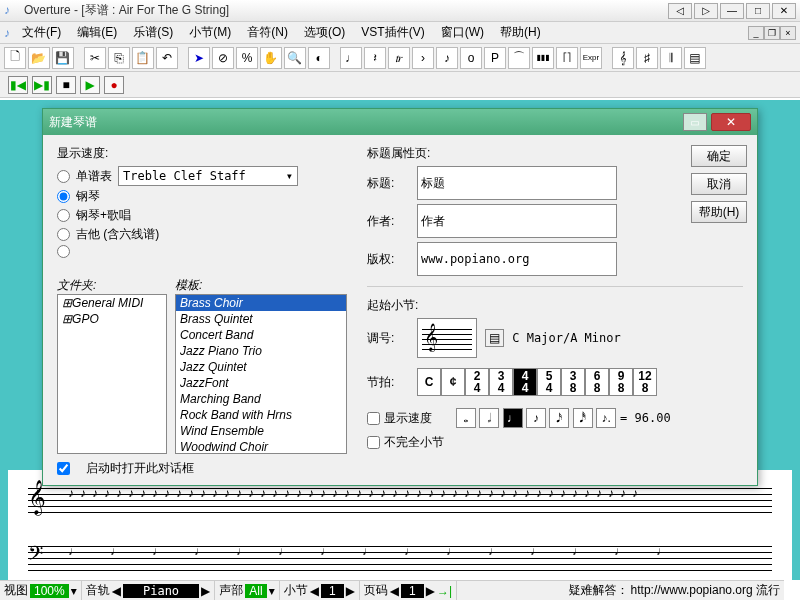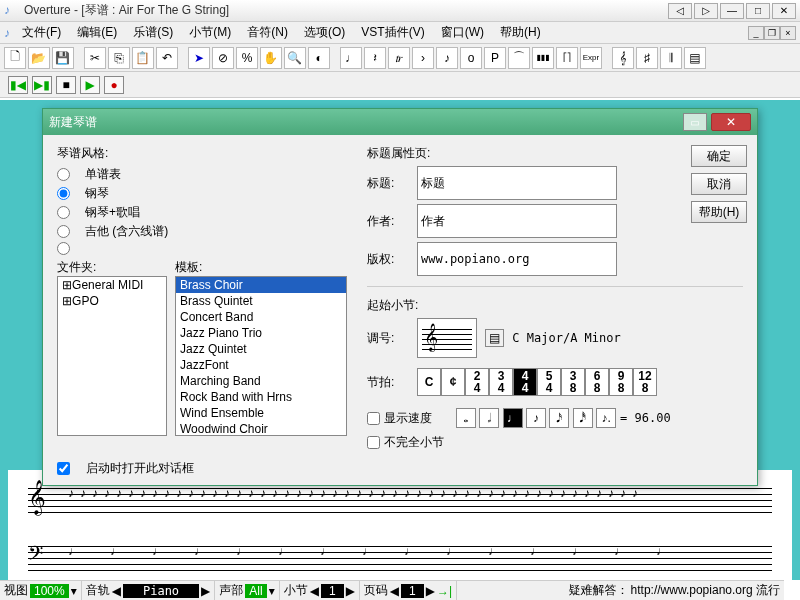--- a/index.html
+++ b/index.html
@@ -24,25 +24,25 @@
 .staffline { position: absolute; left: 0; right: 0; height: 1px; background: #000; }
 .dialog { position: absolute; top: 108px; left: 42px; width: 716px; height: 378px; background: #f0f0f0; border: 1px solid #3a9a6a; box-shadow: 2px 2px 8px rgba(0,0,0,0.3); }
 .dlg-title { height: 26px; background: linear-gradient(#6bc49b,#4aa87a); display: flex; align-items: center; padding: 13px 6px; color: #fff; }
 .dlg-title .t { flex: 1; }
 .dlg-close { width: 40px; height: 18px; background: #c84040; border: 1px solid #a03030; color: #fff; display: flex; align-items: center; justify-content: center; cursor: pointer; border-radius: 2px; }
 .dlg-min { width: 24px; height: 18px; background: #d0e8dc; border: 1px solid #888; margin-right: 4px; cursor: pointer; display:flex; align-items:center; justify-content:center; font-size:10px; }
 .dlg-body { padding: 10px 14px; display: flex; gap: 20px; }
 .dlg-left { width: 290px; }
 .dlg-right { flex: 1; }
 .section-label { margin-bottom: 4px; }
-.radio-row { display: flex; align-items: center; gap: 15px; margin: 2px 0; }
+.radio-row { display: flex; align-items: center; gap: 6px; margin: 2px 0; }
 .radio-row input { margin: 0; }
 .combo { border: 1px solid #888; background: #fff; padding: 2px 4px; font-family: monospace; width: 180px; display: inline-block; }
 .combo::after { content: "▾"; float: right; }
-.cols { display: flex; gap: 8px; margin-top: 4px; }
+.cols { display: flex; gap: 8px; margin-top: 19px; font-style: italic; }
 .listbox { border: 1px solid #888; background: #fff; height: 160px; overflow-y: auto; font-family: monospace; font-size: 11px; }
 .listbox .item { padding: 1px 4px; white-space: nowrap; cursor: pointer; }
 .listbox .item.sel { background: #2060c0; color: #fff; }
 .field-row { display: flex; align-items: center; margin: 4px 0; gap: 8px; }
 .field-row .lbl { width: 42px; }
 .field-row input[type=text] { border: 1px solid #888; padding: 9px 3px; font-family: monospace; width: 200px; }
 .btn { width: 56px; height: 22px; border: 1px solid #888; background: linear-gradient(#fff,#e0e0e0); cursor: pointer; display: flex; align-items: center; justify-content: center; }
 .rbtns { position: absolute; right: 10px; top: 36px; display: flex; flex-direction: column; gap: 6px; }
 .keysig-box { display: inline-block; border: 1px solid #888; background: #fff; width: 60px; height: 40px; position: relative; vertical-align: middle; }
 .keysig-box .sl { position: absolute; left: 4px; right: 4px; height: 1px; background: #000; }
@@ -158,24 +158,25 @@
 </div>
 
 <div class="dialog">
   <div class="dlg-title">
     <span class="t">新建琴谱</span>
     <div class="dlg-min">▭</div>
     <div class="dlg-close">✕</div>
   </div>
   <div class="dlg-body">
     <div class="dlg-left">
-      <div class="section-label">琴谱风格:</div>
+      <div class="section-label">显示速度:</div>
       <div class="radio-row">
           <input type="radio" name="st" style="">
           <span>单谱表</span>
+        <span class="combo">Treble Clef Staff</span>
         </div>
       <div class="radio-row">
           <input type="radio" name="st" checked="" style="">
           <span>钢琴</span>
         </div>
       <div class="radio-row">
           <input type="radio" name="st" style="">
           <span>钢琴+歌唱</span>
         </div>
       <div class="radio-row">

